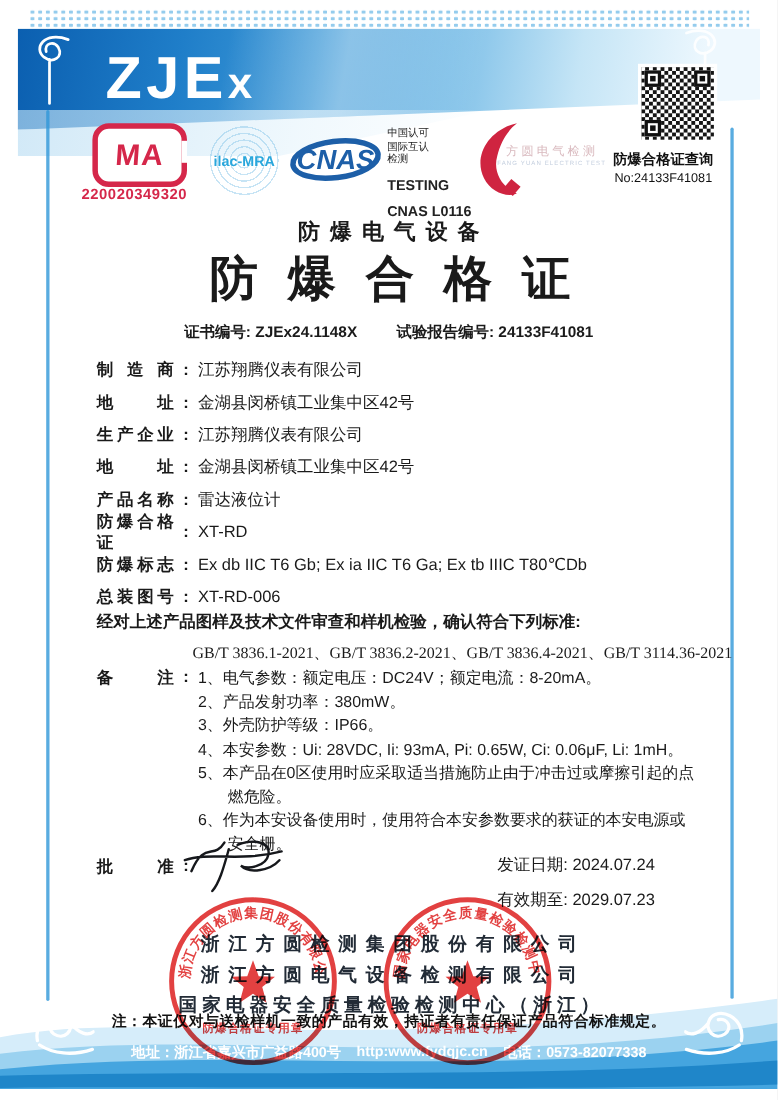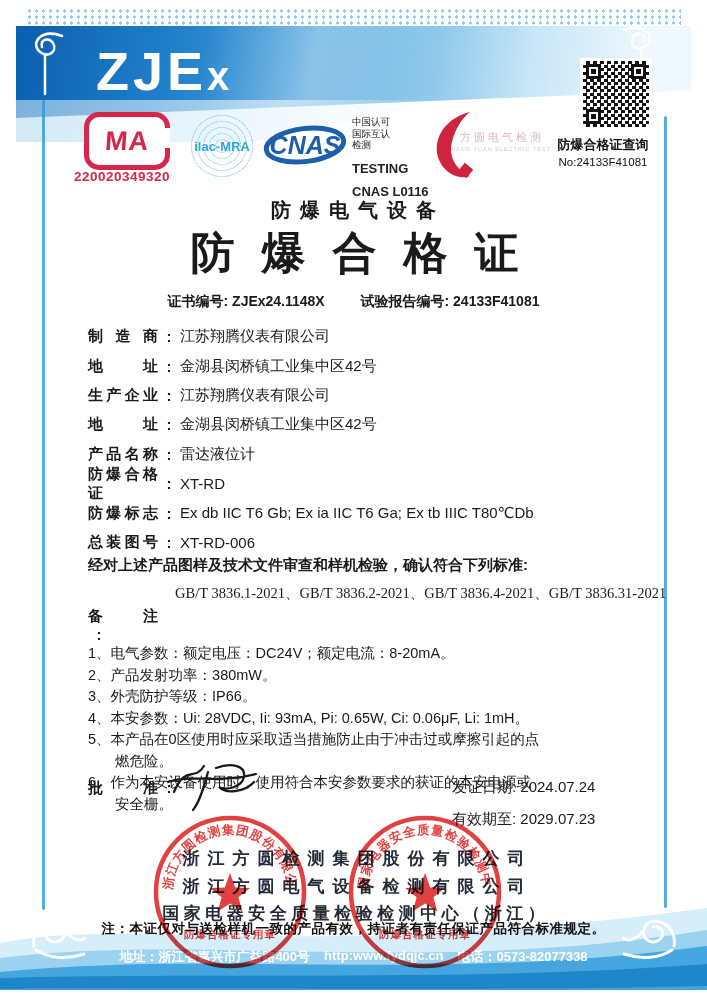--- a/index.html
+++ b/index.html
@@ -69,21 +69,21 @@
   .frow{display:flex;align-items:center;height:29.4px;font-size:15px;}
   .f-label{width:70px;font-weight:bold;text-align:justify;text-align-last:justify;-moz-text-align-last:justify;}
   .f-colon{width:22px;text-align:center;font-weight:bold;}
   .f-value{white-space:nowrap;}
 
   .statement{position:absolute;left:88px;top:556px;font-size:15px;font-weight:bold;z-index:3;}
   .standards{position:absolute;left:175px;top:584px;font-size:14.5px;z-index:3;
         font-family:"Liberation Serif","DejaVu Serif",serif;}
 
   
-  .remarks{position:absolute;left:88px;top:607px;width:545px;display:flex;z-index:3;flex-direction:column;}
+  .remarks{position:absolute;left:88px;top:607px;width:545px;display:flex;z-index:3;}
   .r-label{width:70px;font-weight:bold;font-size:15px;text-align:justify;text-align-last:justify;-moz-text-align-last:justify;}
   .r-colon{width:22px;text-align:center;font-weight:bold;font-size:15px;}
   .r-items{width:453px;font-size:14.5px;line-height:21.5px;}
   .r-item{padding-left:27px;text-indent:-27px;}
 
   
   .approve{position:absolute;left:88px;top:779px;display:flex;font-size:15px;font-weight:bold;z-index:3;}
   .a-label{width:70px;text-align:justify;text-align-last:justify;-moz-text-align-last:justify;}
   .a-colon{width:22px;text-align:center;}
   .sign{position:absolute;left:160px;top:752px;z-index:3;}
@@ -210,21 +210,21 @@
         <span class="f-value">Ex db IIC T6 Gb; Ex ia IIC T6 Ga; Ex tb IIIC T80℃Db</span>
     </div>
     <div class="frow">
       <span class="f-label">总装图号</span>
         <span class="f-colon">:</span>
         <span class="f-value">XT-RD-006</span>
     </div>
   </div>
 
   <div class="statement">经对上述产品图样及技术文件审查和样机检验，确认符合下列标准:</div>
-  <div class="standards">GB/T 3836.1-2021、GB/T 3836.2-2021、GB/T 3836.4-2021、GB/T 3836.31-2021</div>
+  <div class="standards">GB/T 3836.1-2021、GB/T 3836.2-2021、GB/T 3836.4-2021、GB/T 3114.36-2021</div>
 
   <div class="remarks">
     <span class="r-label">备注</span>
     <span class="r-colon">:</span>
     <div class="r-items">
       <div class="r-item">1、电气参数：额定电压：DC24V；额定电流：8-20mA。</div>
       <div class="r-item">2、产品发射功率：380mW。</div>
       <div class="r-item">3、外壳防护等级：IP66。</div>
       <div class="r-item">4、本安参数：Ui: 28VDC, Ii: 93mA, Pi: 0.65W, Ci: 0.06μF, Li: 1mH。</div>
       <div class="r-item">5、本产品在0区使用时应采取适当措施防止由于冲击过或摩擦引起的点燃危险。</div>

